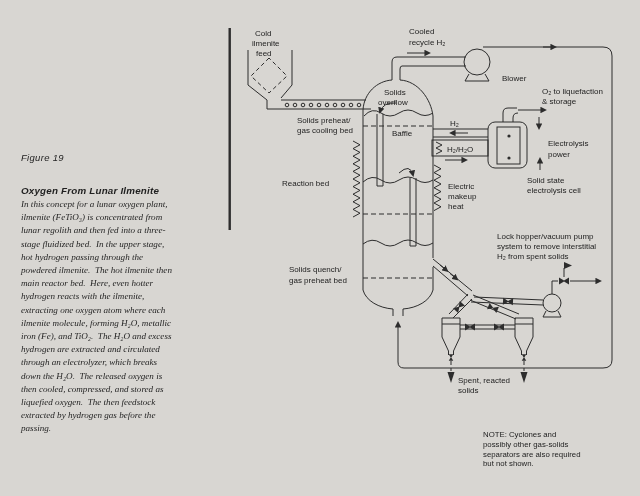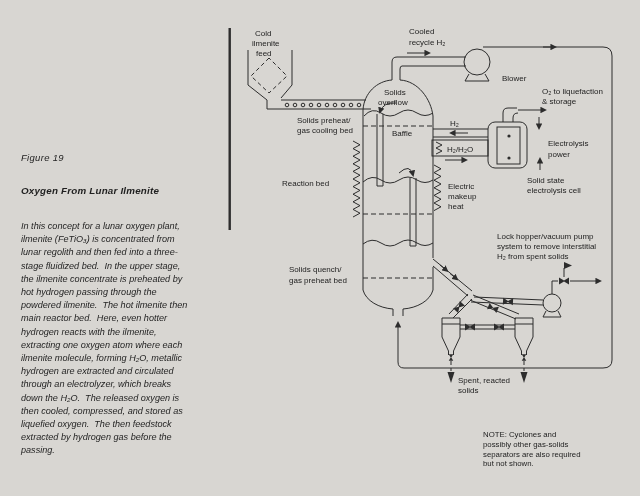--- a/index.html
+++ b/index.html
@@ -4,21 +4,21 @@
 <style>
   html,body { margin:0; padding:0; background:#b8b6b2; }
   .page {
     position:relative; width:640px; height:496px;
     background:#d8d6d2; overflow:hidden;
     font-family:"Liberation Sans","DejaVu Sans",sans-serif;
   }
   .caption { position:absolute; left:21px; color:#1f1f1f; font-style:italic; }
   .figure-label { top:152px; font-size:9.5px; letter-spacing:.3px; }
   .caption-title { top:185px; font-size:9.8px; font-weight:bold; letter-spacing:.2px; }
-  .caption-body { top:220px; font-size:9.1px; line-height:13.2px; width:200px; }
+  .caption-body { top:198px; font-size:9.1px; line-height:13.2px; width:200px;font-family:Liberation Serif, serif; }
   .caption-body div { white-space:pre; }
   svg.diagram { position:absolute; left:0; top:0; }
   svg text { font-family:"Liberation Sans","DejaVu Sans",sans-serif; font-size:8px; fill:#1d1d1d; }
   svg text.small { font-size:7.8px; }
   .stroke { fill:none; stroke:#2d2d2d; stroke-width:1; }
   .dashed { stroke-dasharray:5 3; }
   .dashed2 { stroke-dasharray:4 3; }
   .fillk { fill:#2d2d2d; stroke:none; }
 </style>
 </head>
@@ -26,27 +26,27 @@
 
 <div class="page">
 
   <div class="caption figure-label">Figure 19</div>
   <div class="caption caption-title">Oxygen From Lunar Ilmenite</div>
   <div class="caption caption-body">
       <div>In this concept for a lunar oxygen plant,</div>
       <div>ilmenite (FeTiO₃) is concentrated from</div>
       <div>lunar regolith and then fed into a three-</div>
       <div>stage fluidized bed.  In the upper stage,</div>
-      <div>the ilmenite concentrate is preheated by</div>
       <div>hot hydrogen passing through the</div>
       <div>powdered ilmenite.  The hot ilmenite then</div>
       <div>main reactor bed.  Here, even hotter</div>
       <div>hydrogen reacts with the ilmenite,</div>
       <div>extracting one oxygen atom where each</div>
       <div>ilmenite molecule, forming H₂O, metallic</div>
+      <div>iron (Fe), and TiO₂.  The H₂O and excess</div>
       <div>hydrogen are extracted and circulated</div>
       <div>through an electrolyzer, which breaks</div>
       <div>down the H₂O.  The released oxygen is</div>
       <div>then cooled, compressed, and stored as</div>
       <div>liquefied oxygen.  The then feedstock</div>
       <div>extracted by hydrogen gas before the</div>
       <div>passing.</div>
     </div>
 
   <svg class="diagram" width="640" height="496" viewBox="0 0 640 496">

